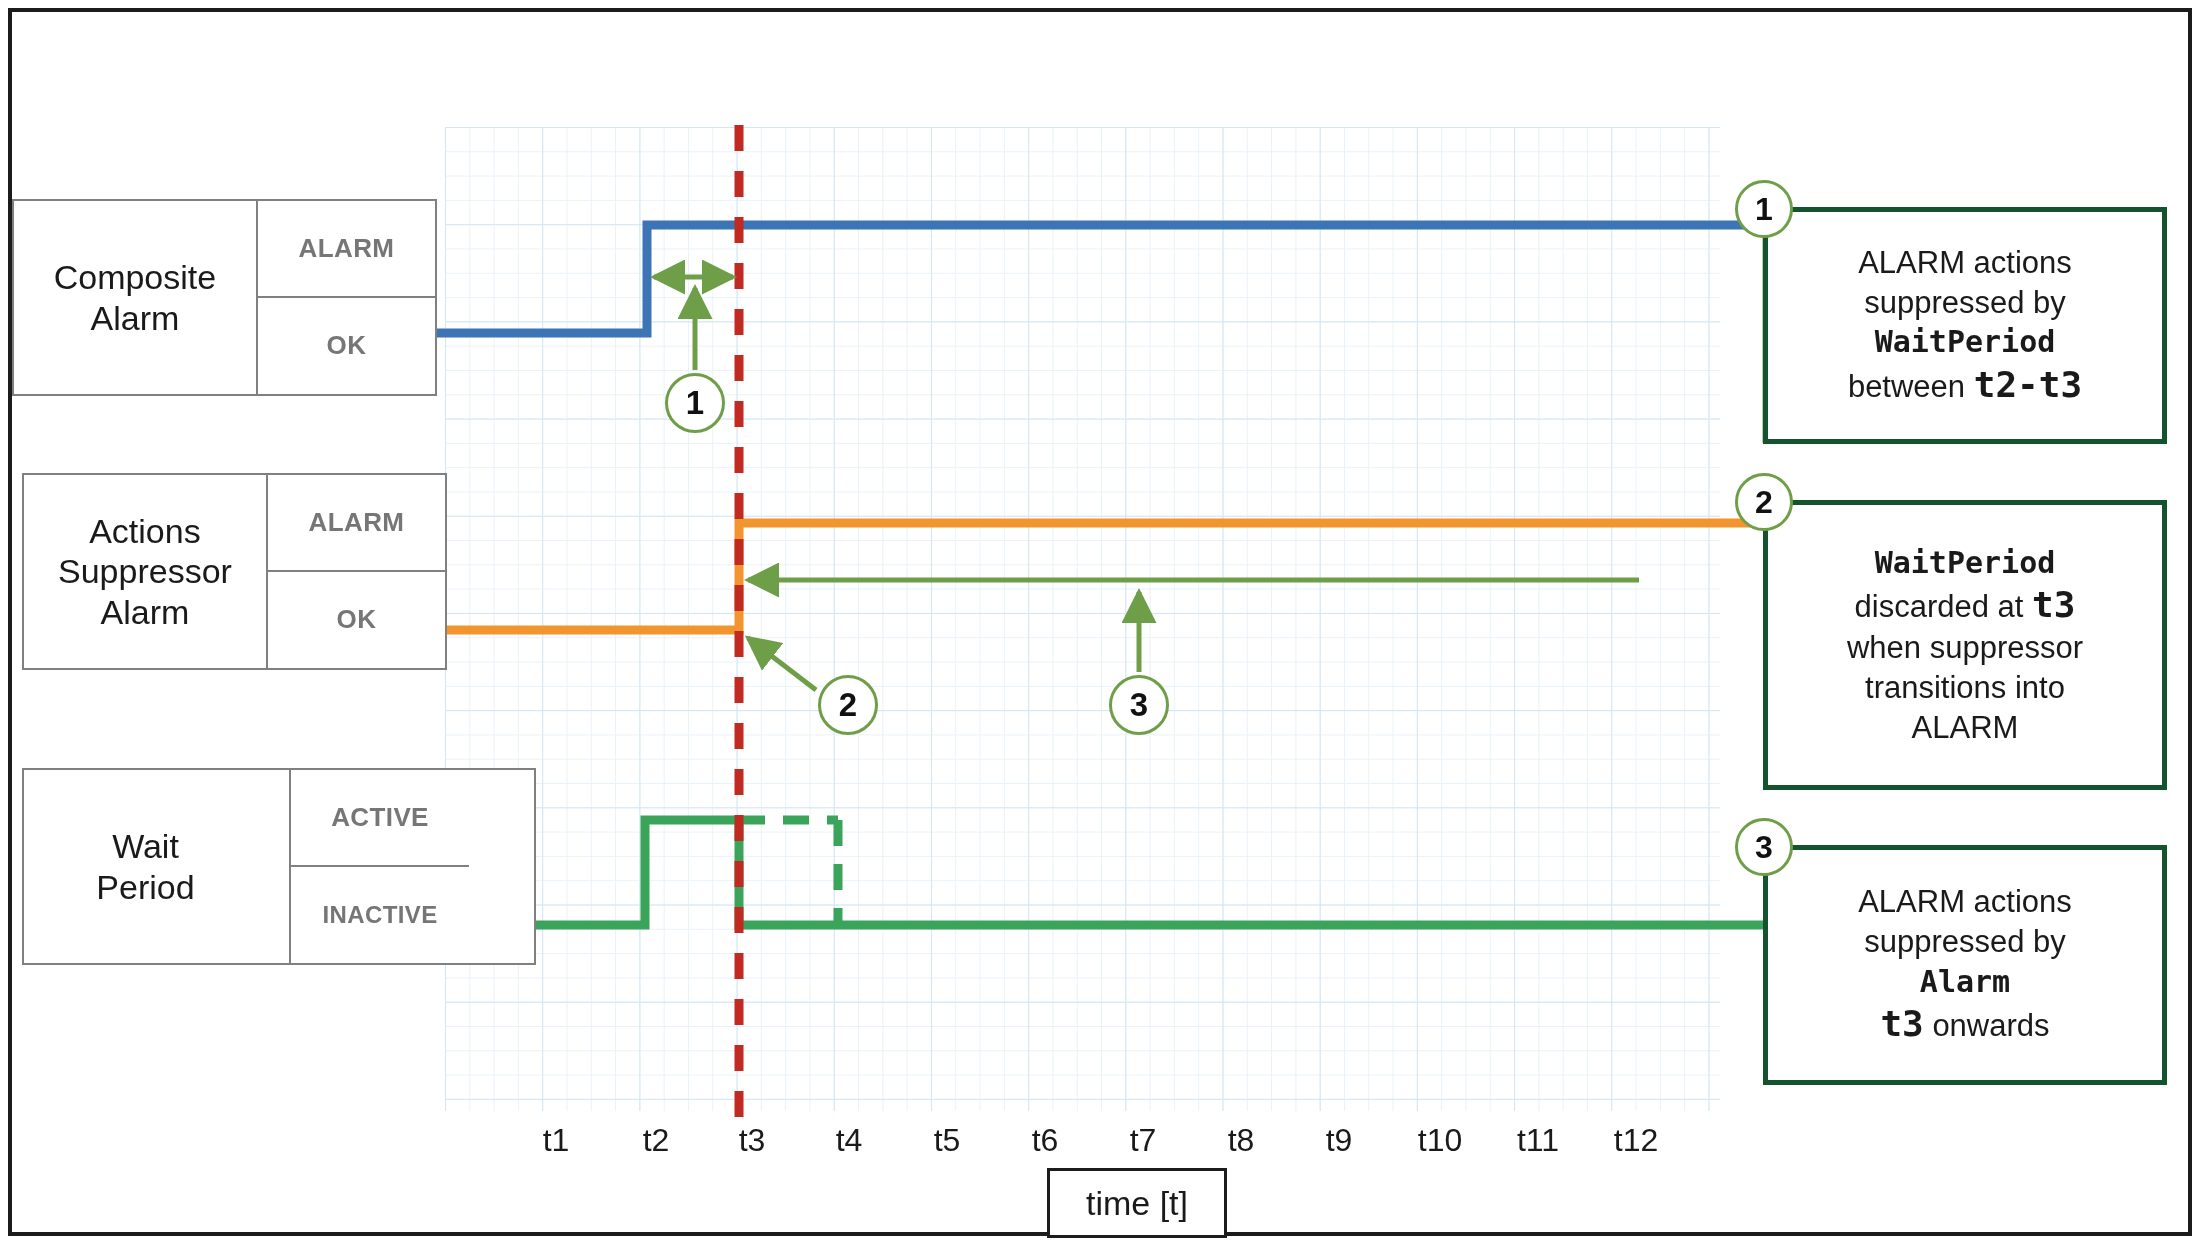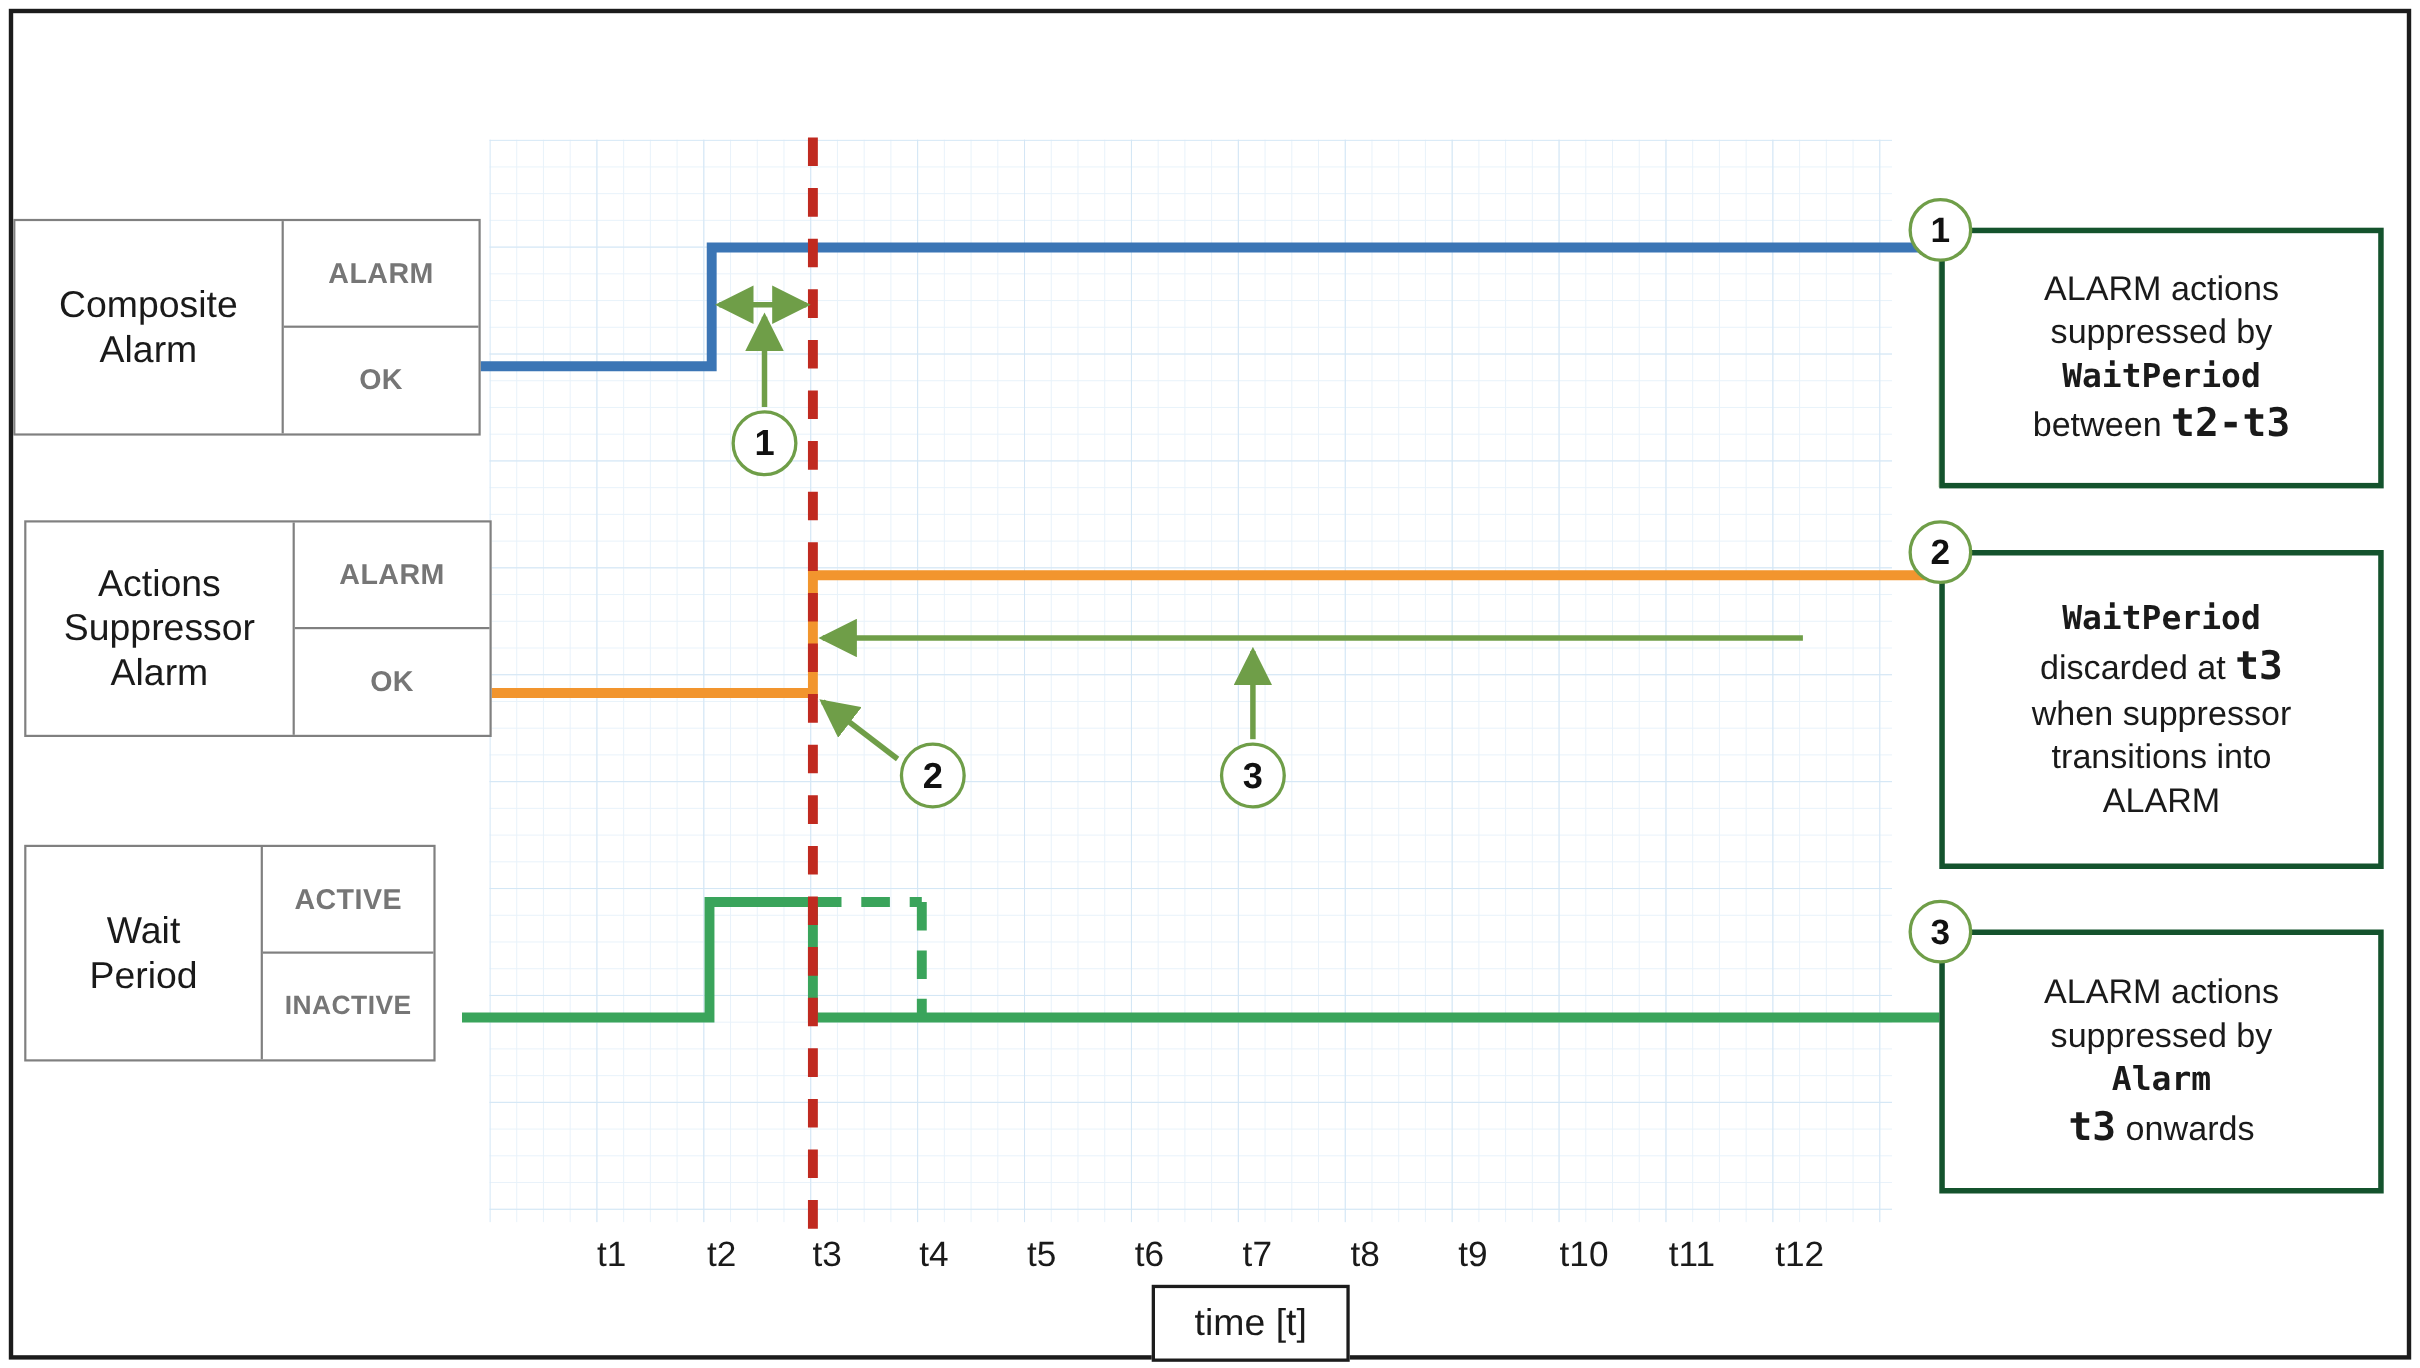--- a/index.html
+++ b/index.html
@@ -256,21 +256,21 @@
         <span>Suppressor</span><br>
         <span>Alarm</span>
       </span>
     </div>
     <div class="states">
       <div class="st upper">ALARM</div>
       <div class="st">OK</div>
     </div>
   </div>
 
-  <div class="row-label" style="left:22px; top:768px; width:374px; height:197px;">
+  <div class="row-label" style="left:22px; top:768px; width:514px; height:197px;gap:22px;">
     <div class="name">
       <span>
         <span>Wait</span><br>
         <span>Period</span>
       </span>
     </div>
     <div class="states">
       <div class="st upper">ACTIVE</div>
       <div class="st small">INACTIVE</div>
     </div>

